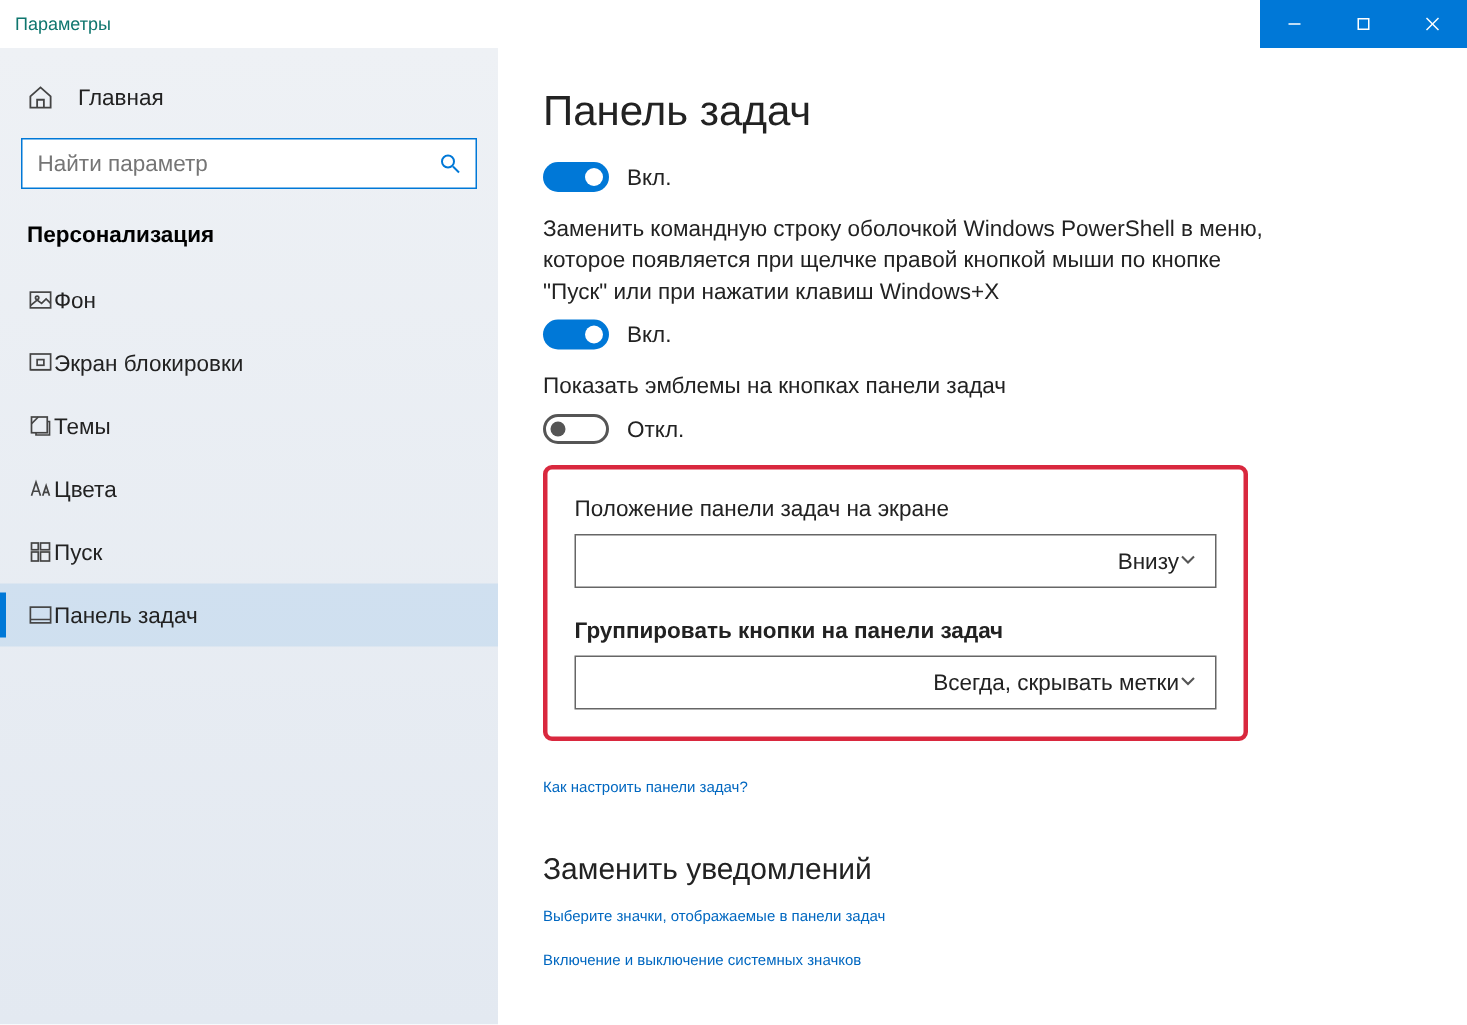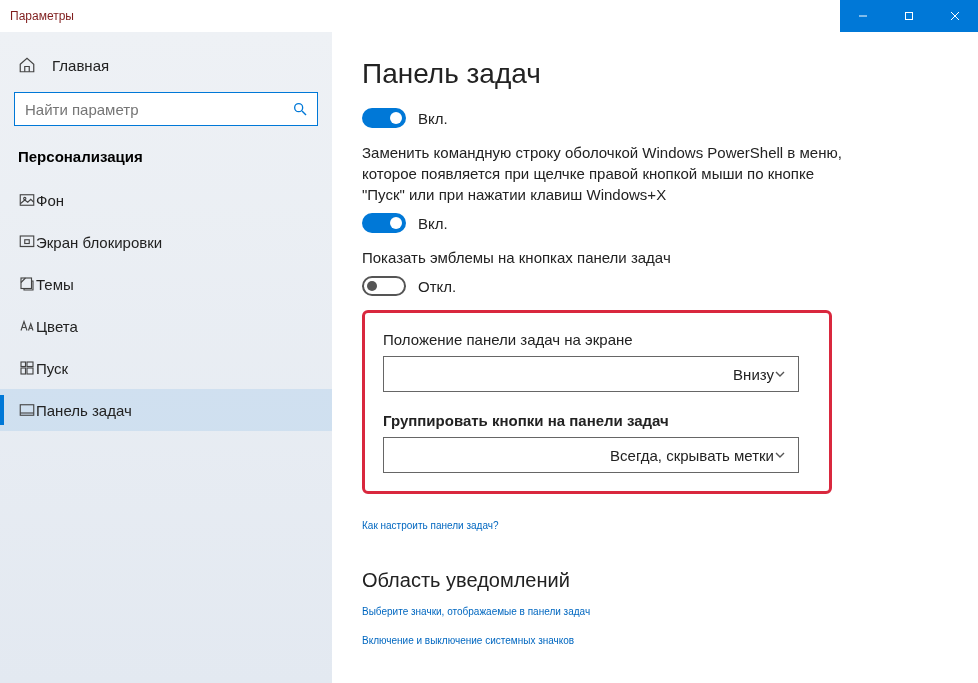--- a/index.html
+++ b/index.html
@@ -2,21 +2,21 @@
 <html><head>
 <meta charset="utf-8">
 <style>
 * { margin: 0; padding: 0; box-sizing: border-box; font-family: "Segoe UI", Tahoma, sans-serif; }
 html, body { width: 978px; height: 683px; overflow: hidden; background: #fff; }
 
 .window { display: flex; flex-direction: column; height: 100%; }
 
 .titlebar { height: 32px; background: #fff; display: flex; align-items: center; justify-content: space-between; border-bottom: 0; }
 .titlebar-left { display: flex; align-items: center; padding: 0 10px; gap: 8px; }
-.titlebar-title { font-size: 12px; color: #7f1d1d; }
+.titlebar-title { font-size: 12px; color: #0f766e; }
 .titlebar-controls { display: flex; }
 .tbtn { width: 46px; height: 32px; display: flex; align-items: center; justify-content: center; color: #fff; }
 .tbtn-min, .tbtn-max, .tbtn-close { background: #0078d7; }
 .tbtn svg { width: 10px; height: 10px; }
 
 .body { display: flex; flex: 1; min-height: 0; }
 
 .sidebar { width: 332px; background: linear-gradient(180deg, #eef1f5 0%, #e3e9f1 100%); padding: 14px 0 0 0; position: relative; }
 .home-row { display: flex; align-items: center; gap: 16px; padding: 10px 18px; font-size: 15px; color: #222; cursor: pointer; }
 .home-row svg { width: 18px; height: 18px; }
@@ -40,21 +40,21 @@
 
 .toggle-row { display: flex; align-items: center; gap: 12px; margin: 8px 0 14px 0; }
 .toggle { width: 44px; height: 20px; border-radius: 10px; position: relative; cursor: pointer; }
 .toggle.on { background: #0078d7; }
 .toggle.off { background: #fff; border: 2px solid #555; }
 .toggle .knob { position: absolute; width: 12px; height: 12px; border-radius: 50%; top: 50%; transform: translateY(-50%); }
 .toggle.on .knob { right: 4px; background: #fff; }
 .toggle.off .knob { left: 3px; background: #555; width:10px; height:10px; }
 .toggle-label { font-size: 15px; }
 
-.highlight-box { border: 3px solid #d9283e; border-radius: 6px; padding: 14px 30px 18px 18px; margin: 6px 0 16px 0; max-width: 470px; }
+.highlight-box { border: 3px solid #d9283e; border-radius: 6px; padding: 14px 18px 18px 18px; margin: 6px 0 16px 0; max-width: 470px; }
 .field-label { font-size: 15px; margin: 4px 0 8px 0; }
 .select { width: 100%; height: 36px; border: 1px solid #666; background: #fff; display: flex; align-items: center; justify-content: flex-end; padding: 0 12px; font-size: 15px; cursor: pointer; }
 .select .chev { color: #555; }
 .select + .field-label { margin-top: 20px; font-weight: bold; }
 
 .link { color: #0067c0; font-size: 10px; margin: 10px 0; cursor: pointer; display: inline-block; }
 .section-h { font-size: 20px; font-weight: 400; margin: 28px 0 14px 0; }
 .link-block { display: block; margin: 8px 0 18px 0; }
 </style>
 </head>
@@ -210,18 +210,18 @@
         <div class="select">
           <span>Всегда, скрывать метки</span>
           <span class="chev"><svg width="12" height="12" viewBox="0 0 12 12">
                 <path d="M2 4 L6 8 L10 4" fill="none" stroke="currentColor" stroke-width="1.4"></path>
               </svg></span>
         </div>
       </div>
 
       <a class="link">Как настроить панели задач?</a>
 
-      <h2 class="section-h">Область уведомлений</h2>
+      <h2 class="section-h">Заменить уведомлений</h2>
       <a class="link link-block">Выберите значки, отображаемые в панели задач</a>
       <a class="link link-block">Включение и выключение системных значков</a>
     </div>
   </div>
 </div>
 
 </body></html>

